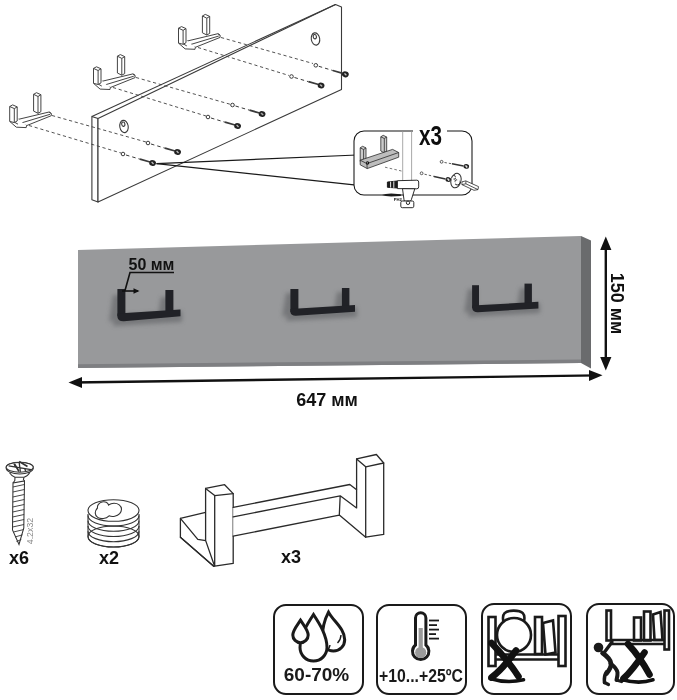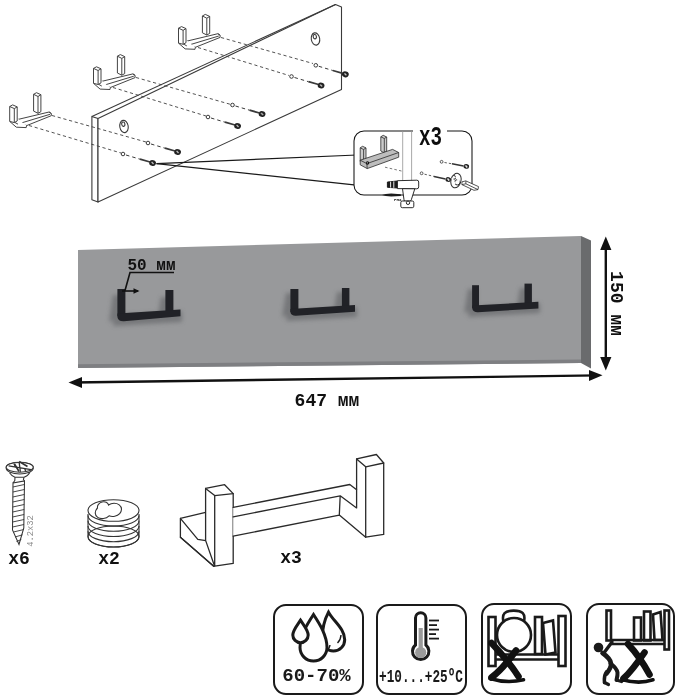--- a/index.html
+++ b/index.html
@@ -1,17 +1,17 @@
 <!DOCTYPE html>
 <html><head>
 <meta charset="utf-8">
 <style>
   html,body{margin:0;padding:0;background:#fff;}
   #stage{position:relative;width:677px;height:700px;overflow:hidden;
-    font-family:Liberation Mono, monospace;}
+    font-family:Liberation Sans, sans-serif;}
   svg{position:absolute;left:0;top:0;}
 </style>
 </head>
 <body>
 <div id="stage">
 <svg width="677" height="700" viewBox="0 0 677 700" xmlns="http://www.w3.org/2000/svg">
 <defs>
   <filter id="blur2" x="-50%" y="-50%" width="200%" height="200%">
           <feGaussianBlur stdDeviation="2.2"></feGaussianBlur>
         </filter>

